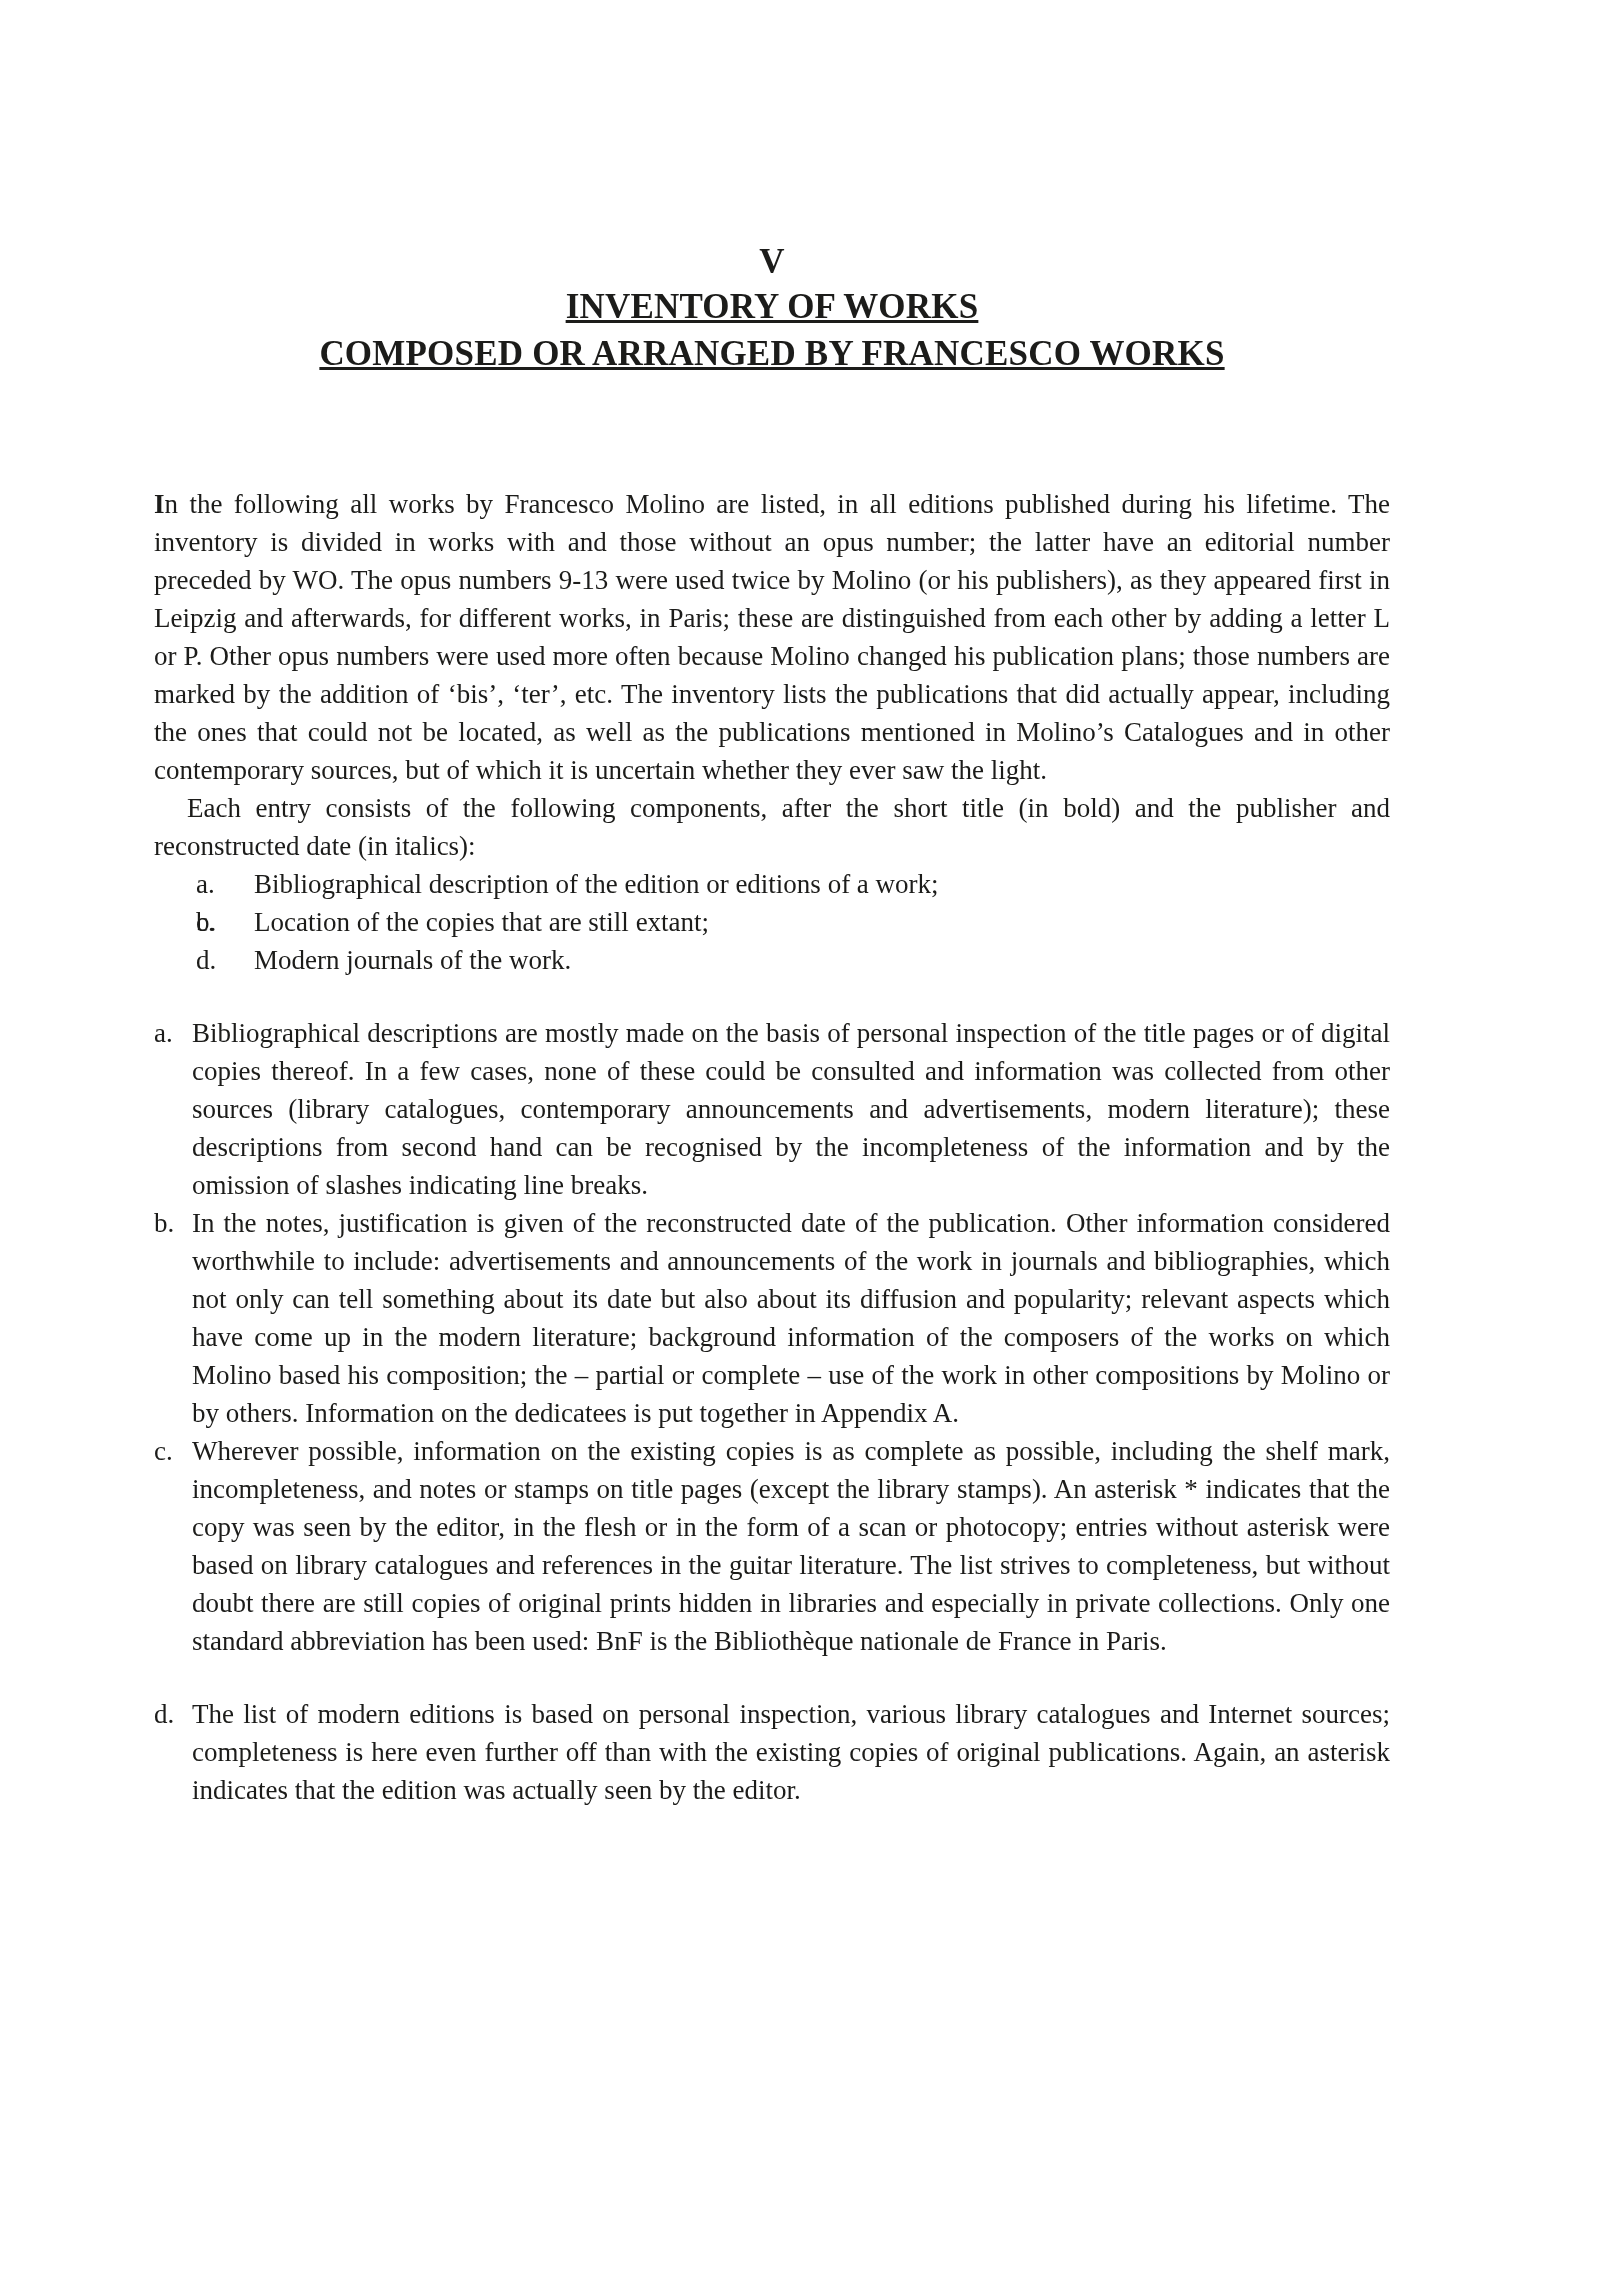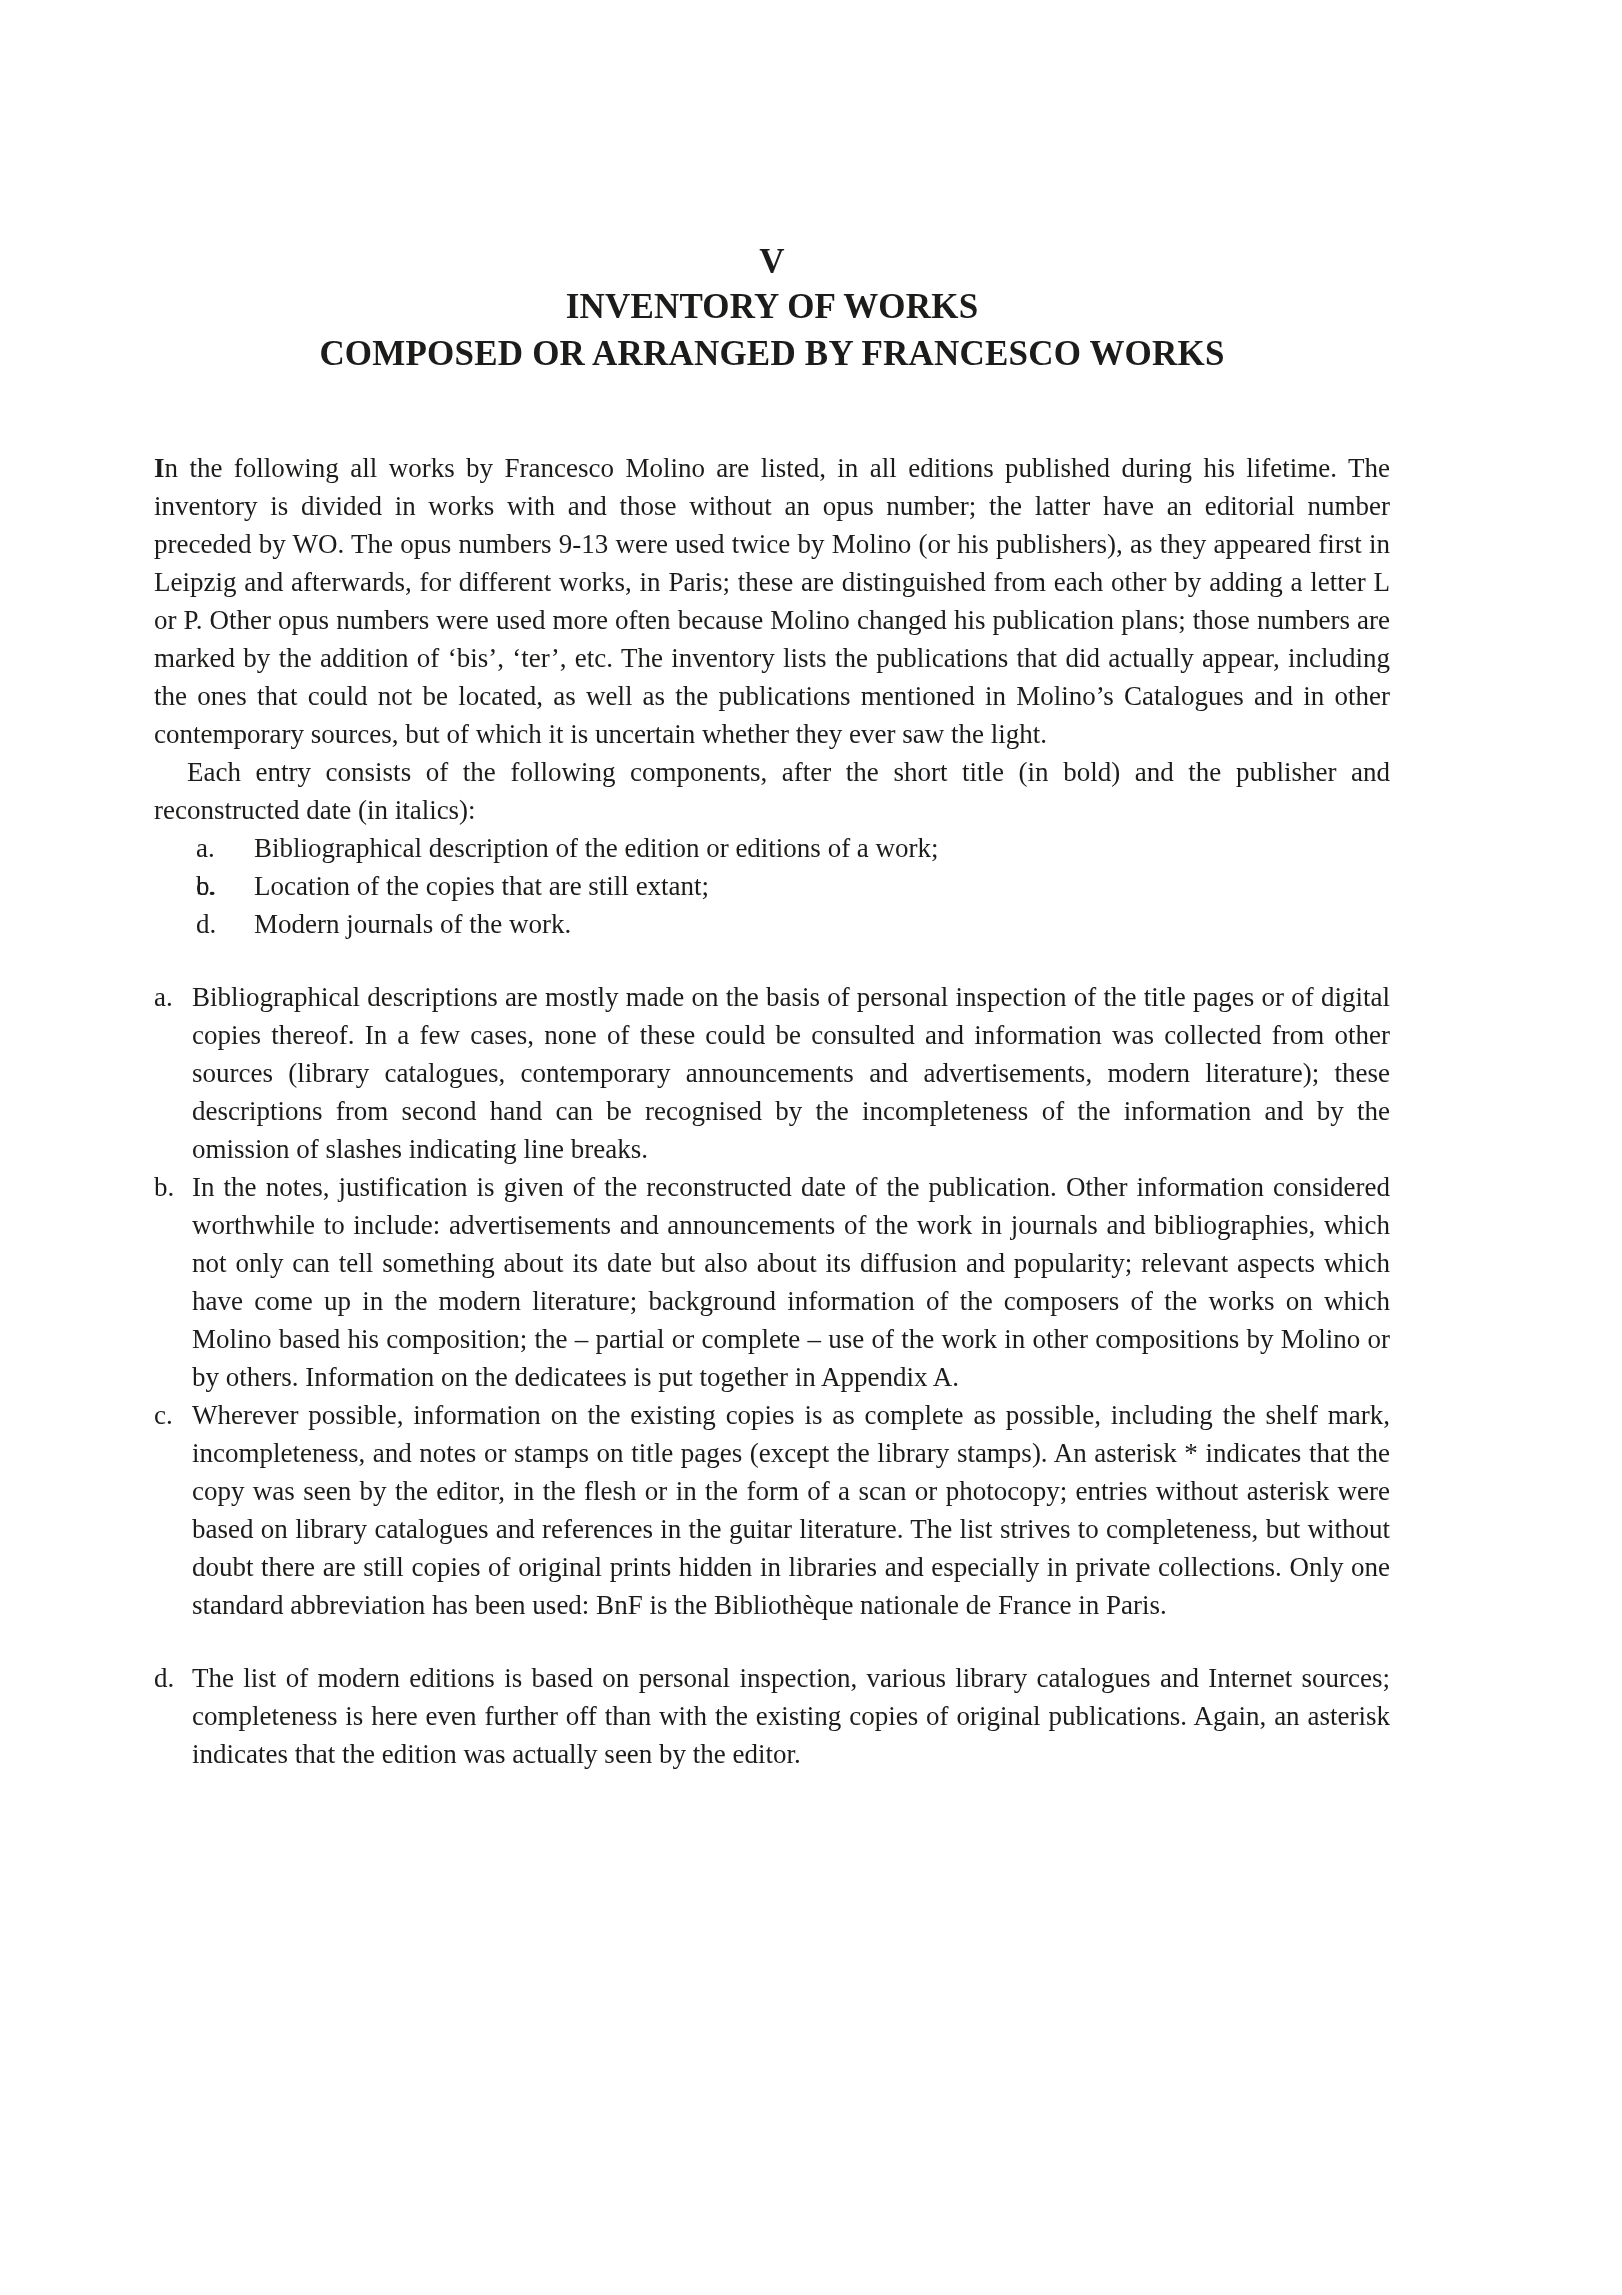--- a/index.html
+++ b/index.html
@@ -30,23 +30,24 @@
     font-weight: bold;
     letter-spacing: 0.2px;
   }
   .chapter-number {
     font-size: 35px;
     line-height: 43px;
   }
   .chapter-title {
     font-size: 35px;
     line-height: 47px;
+    text-decoration: underline;
   }
   .body-text {
-    margin-top: 72px;
+    margin-top: 108px;
     font-size: 27px;
     line-height: 38px;
     text-align: justify;
   }
   p {
     margin: 0;
     padding: 0;
   }
   .lead-letter {
     font-weight: bold;

